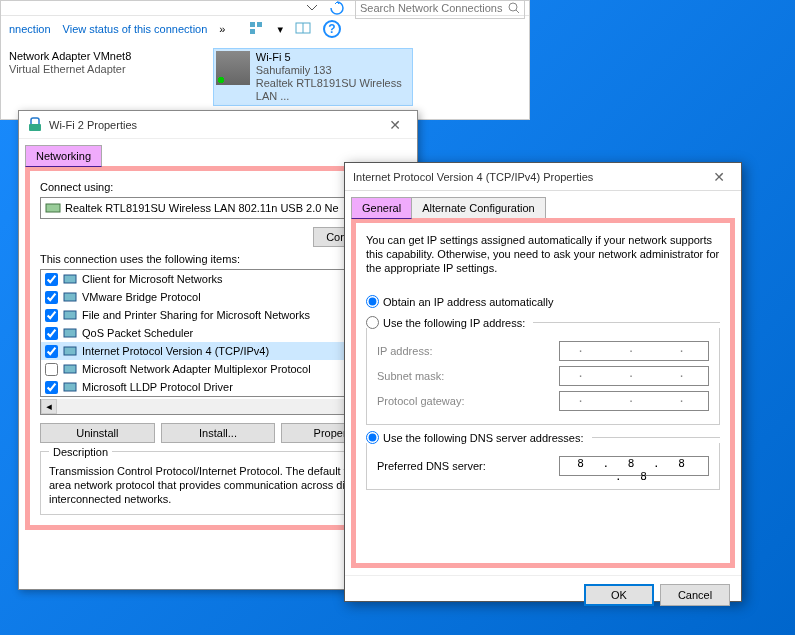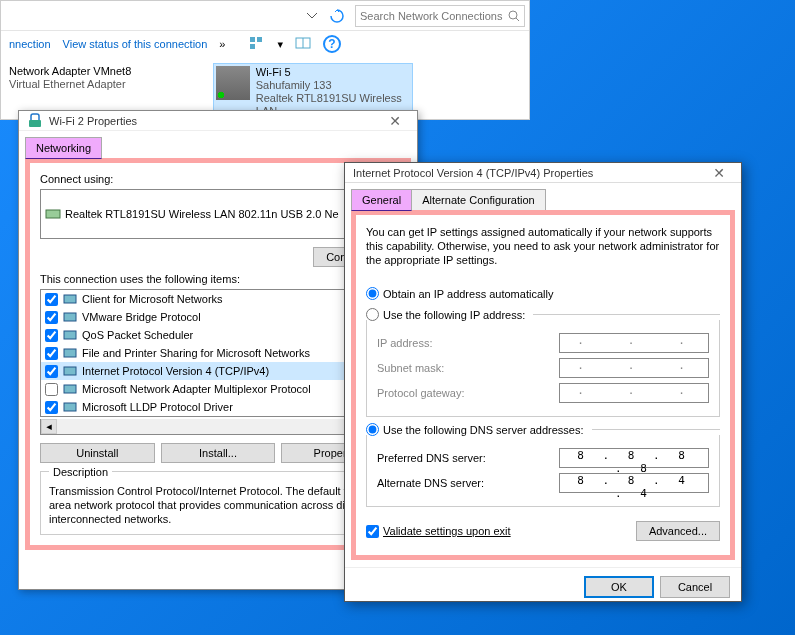--- a/index.html
+++ b/index.html
@@ -1,46 +1,46 @@
 <!DOCTYPE html>
 <html><head>
 <meta charset="utf-8">
 <style>
 *{box-sizing:border-box;margin:0;padding:0;font-family:"Segoe UI",Tahoma,sans-serif;font-size:11px}
 body{width:795px;height:635px;background:linear-gradient(135deg,#1a8cff 0%,#0066cc 100%);position:relative;overflow:hidden}
 .explorer{position:absolute;left:0;top:0;width:530px;height:120px;background:#fff;border:1px solid #ccc}
-.exp-toolbar{height:30px;background:#fff;border-bottom:1px solid #e5e5e5;display:flex;align-items:center;padding:0 4px;gap:6px}
+.exp-toolbar{height:15px;background:#fff;border-bottom:1px solid #e5e5e5;display:flex;align-items:center;padding:0 4px;gap:6px}
 .exp-toolbar .spacer{flex:1}
 .dropdown-btn{width:14px;height:28px;display:flex;align-items:center;justify-content:center;cursor:pointer}
 .exp-refresh{width:24px;height:24px;display:flex;align-items:center;justify-content:center;cursor:pointer}
 .exp-search{flex:0 0 170px;height:22px;border:1px solid #ccc;padding:0 4px;display:flex;align-items:center;gap:4px;color:#777}
 .exp-cmdbar{height:26px;background:#fff;display:flex;align-items:center;padding:0 8px;gap:12px}
 .cmd-link{color:#0066cc;cursor:pointer}
 .cmd-ico{width:16px;height:16px;display:inline-block}
 .help-ico{width:18px;height:18px;border-radius:50%;border:2px solid #1a8cff;color:#1a8cff;display:flex;align-items:center;justify-content:center;font-weight:bold;font-size:12px}
 .exp-content{padding:6px;display:flex;gap:6px}
 .adapter{display:flex;gap:6px;padding:2px;width:200px}
 .adapter.sel{background:#cce8ff;border:1px solid #99d1ff}
 .adapter-icon{width:40px;height:34px;background:linear-gradient(#888,#666);position:relative}
 .adapter-icon.wifi::after{content:"";position:absolute;left:-2px;bottom:-2px;width:14px;height:14px;background:radial-gradient(circle,#0c0 30%,transparent 30%)}
 .adapter-text div{line-height:13px;color:#555}
 .adapter-text div:first-child{color:#000}
 
 .props1{position:absolute;left:18px;top:110px;width:400px;height:480px;background:#fff;border:1px solid #888;box-shadow:2px 2px 8px rgba(0,0,0,.3)}
-.titlebar{height:20px;background:#fff;display:flex;align-items:center;padding:0 8px;border-bottom:1px solid #eee}
+.titlebar{height:28px;background:#fff;display:flex;align-items:center;padding:0 8px;border-bottom:1px solid #eee}
 .titlebar .ico{width:16px;height:16px;margin-right:6px}
 .titlebar .title{flex:1;color:#333}
 .titlebar .close{width:28px;text-align:center;font-size:14px;color:#666;cursor:pointer}
 .tabrow{display:flex;padding:6px 6px 0 6px;background:#fff}
 .tab{padding:4px 10px;border:1px solid #aaa;background:#fff;border-bottom:none;margin-right:-1px;cursor:pointer}
 .tab.active{background:#f0abfc;border-bottom:1px solid #4c1d95;position:relative;z-index:1}
 .tab.inactive{background:#f0f0f0}
 .tab-panel{margin:0 6px 6px 6px;border:5px solid #fca5a5;padding:10px;position:relative;top:-1px}
 .label{color:#000;margin-bottom:4px}
-.adapter-box{border:1px solid #888;padding:17px 4px;display:flex;align-items:center;gap:4px;margin-bottom:8px}
+.adapter-box{border:1px solid #888;padding:3px 4px;display:flex;align-items:center;gap:4px;margin-bottom:8px}
 .btn{background:#e1e1e1;border:1px solid #adadad;padding:3px 12px;cursor:pointer}
 .btn-row{display:flex;justify-content:flex-end;gap:6px;margin:6px 0}
 .item-list{border:1px solid #888;height:128px;overflow:auto;margin-bottom:2px}
 .item{display:flex;align-items:center;padding:1px 4px;gap:4px}
 .item.sel{background:#cce8ff}
 .item input[type=checkbox]{width:13px;height:13px}
 .item-ico{width:16px;height:16px;flex-shrink:0}
 .scroll-h{height:16px;border:1px solid #888;border-top:none;display:flex;background:#f0f0f0}
 .scroll-h .arrow{width:16px;background:#e1e1e1;border:1px solid #ccc;text-align:center;line-height:12px;cursor:pointer}
 .scroll-h .track{flex:1}
@@ -176,30 +176,30 @@
           </span>
           <span>VMware Bridge Protocol</span>
         </div>
         <div class="item">
           <input type="checkbox" checked="" style="">
           <span class="item-ico">
             <svg width="16" height="16">
               <rect x="2" y="4" width="12" height="8" fill="#7bc" stroke="#258"></rect>
             </svg>
           </span>
+          <span>File and Printer Sharing for Microsoft Networks</span>
+        </div>
+        <div class="item">
+          <input type="checkbox" checked="" style="">
+          <span class="item-ico">
+            <svg width="16" height="16">
+              <rect x="2" y="4" width="12" height="8" fill="#7bc" stroke="#258"></rect>
+            </svg>
+          </span>
           <span>QoS Packet Scheduler</span>
-        </div>
-        <div class="item">
-          <input type="checkbox" checked="" style="">
-          <span class="item-ico">
-            <svg width="16" height="16">
-              <rect x="2" y="4" width="12" height="8" fill="#7bc" stroke="#258"></rect>
-            </svg>
-          </span>
-          <span>File and Printer Sharing for Microsoft Networks</span>
         </div>
         <div class="item sel">
           <input type="checkbox" checked="" style="">
           <span class="item-ico">
             <svg width="16" height="16">
               <rect x="2" y="4" width="12" height="8" fill="#7bc" stroke="#258"></rect>
             </svg>
           </span>
           <span>Internet Protocol Version 4 (TCP/IPv4)</span>
         </div>
@@ -276,32 +276,20 @@
 
     <div class="field-group-hdr">
       <input type="radio" name="dns" checked="" style="">
       <label>Use the following DNS server addresses:</label>
     </div>
     <div class="field-group">
       <div class="field-row active">
           <label>Preferred DNS server:</label>
           <div class="ip-input">8 . 8 . 8 . 8</div>
         </div>
-      <div class="field-row active">
-          <label>Alternate DNS server:</label>
-          <div class="ip-input">8 . 8 . 4 . 4</div>
-        </div>
-    </div>
-
-    <div style="display:flex;align-items:center;margin-top:14px">
-      <div class="check-row" style="margin-top:0">
-        <input type="checkbox" checked="" style="">
-        <label style="text-decoration:underline">Validate settings upon exit</label>
-      </div>
-      <div style="flex:1"></div>
-      <button class="btn">Advanced...</button>
-    </div>
+    </div>
+
   </div>
   <div class="footer">
     <button class="btn primary">OK</button>
     <button class="btn">Cancel</button>
   </div>
 </div>
 
 </body></html>

